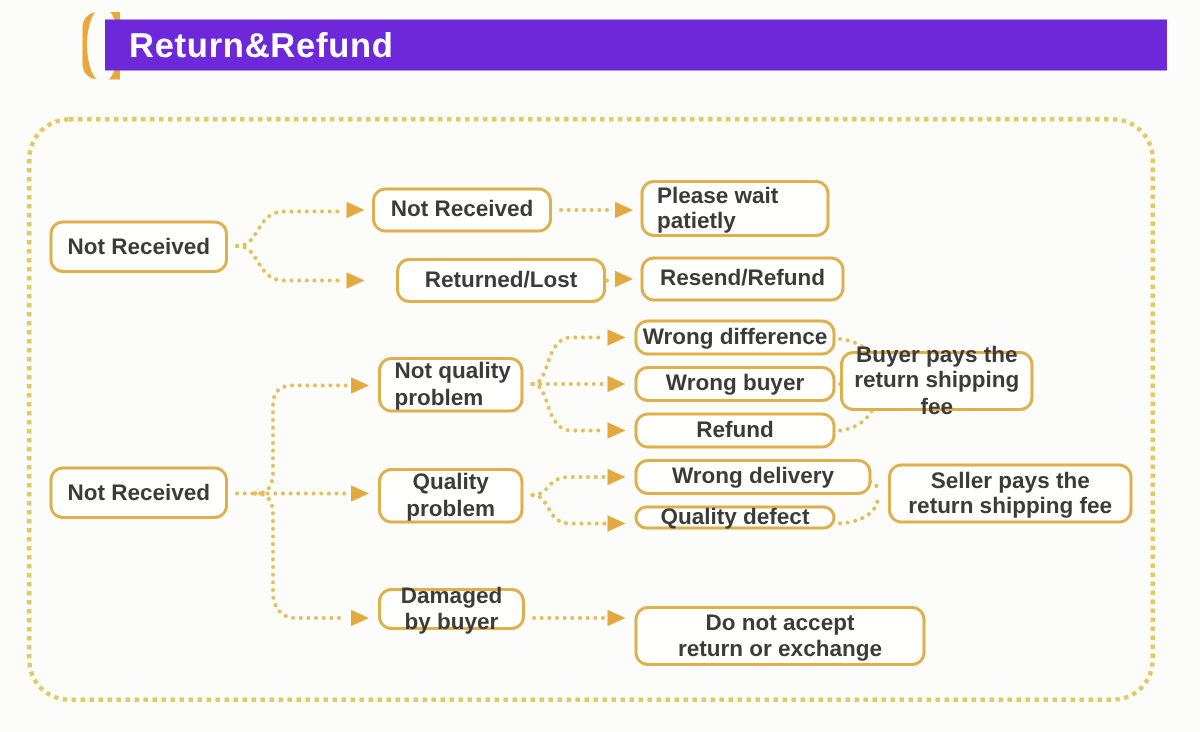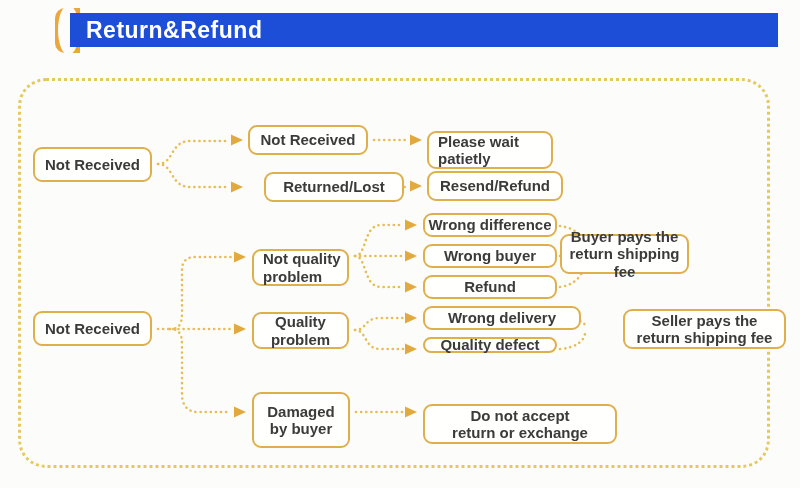--- a/index.html
+++ b/index.html
@@ -12,21 +12,21 @@
   .banner-curl{
     position:absolute;left:55px;top:8px;width:25px;height:45px;
     background:#eaa83c;border-radius:10px 0 0 10px;
   }
   .banner-notch{
     position:absolute;left:58px;top:5px;width:21px;height:50px;
     background:#fcfcfb;border-radius:50%;
   }
   .banner-bar{
     position:absolute;left:70px;top:13px;width:708px;height:34px;
-    background:#1d4ed8;display:flex;align-items:center;
+    background:#6d28d9;display:flex;align-items:center;
   }
   .banner-title{
     color:#ffffff;font-size:23px;font-weight:bold;letter-spacing:.5px;
     padding-left:16px;
   }
   
   .frame{
     position:absolute;left:18px;top:78px;width:752px;height:390px;
     border:3px dotted #e5c95f;border-radius:28px;box-sizing:border-box;
   }
@@ -39,37 +39,37 @@
   .arrowhead{fill:#e2a93e;}
   
   .node{
     position:absolute;box-sizing:border-box;
     border:2.5px solid #dfaf4b;border-radius:9px;
     background:#fffffe;color:#3b3b3b;
     font-size:15px;font-weight:bold;line-height:1.15;
     display:flex;align-items:center;justify-content:center;
     text-align:center;white-space:pre-line;
   }
-  .left-align{justify-content:flex-start;text-align:left;padding-left:9px;margin-top:11px;}
+  .left-align{justify-content:flex-start;text-align:left;padding-left:9px;}
   .n0 {left:33px; top:147px;width:119px;height:35px}
   .n1 {left:248px;top:125px;width:120px;height:30px}
   .n2 {left:264px;top:172px;width:140px;height:30px}
   .n3 {left:427px;top:120px;width:126px;height:38px}
   .n4 {left:427px;top:171px;width:136px;height:30px}
   .n5 {left:33px; top:311px;width:119px;height:35px}
   .n6 {left:252px;top:238px;width:97px; height:37px}
   .n7 {left:252px;top:312px;width:97px; height:37px}
-  .n8 {left:252px;top:392px;width:98px; height:56px}
+  .n8 {left:252px;top:392px;width:98px; height:28px}
   .n9 {left:423px;top:213px;width:134px;height:24px}
   .n10{left:423px;top:244px;width:134px;height:24px}
   .n11{left:423px;top:275px;width:134px;height:24px}
   .n12{left:423px;top:306px;width:158px;height:24px}
   .n13{left:423px;top:337px;width:134px;height:16px}
   .n14{left:560px;top:234px;width:129px;height:40px}
-  .n15{left:623px;top:309px;width:163px;height:40px}
+  .n15{left:592px;top:309px;width:163px;height:40px}
   .n16{left:423px;top:404px;width:194px;height:40px}
 </style>
 </head>
 <body>
 
 <div class="banner-curl"></div>
 <div class="banner-notch"></div>
 <div class="banner-bar">
   <span class="banner-title">Return&amp;Refund</span>
 </div>

